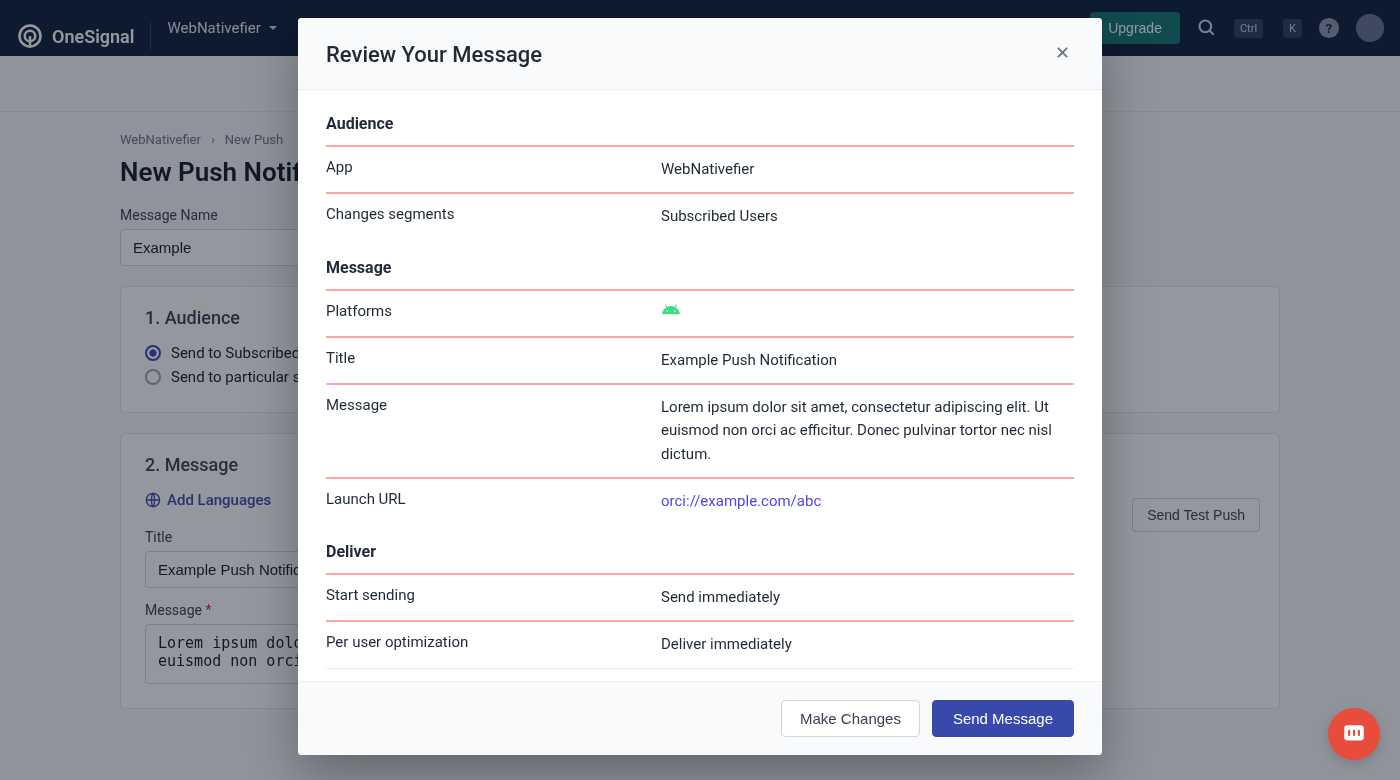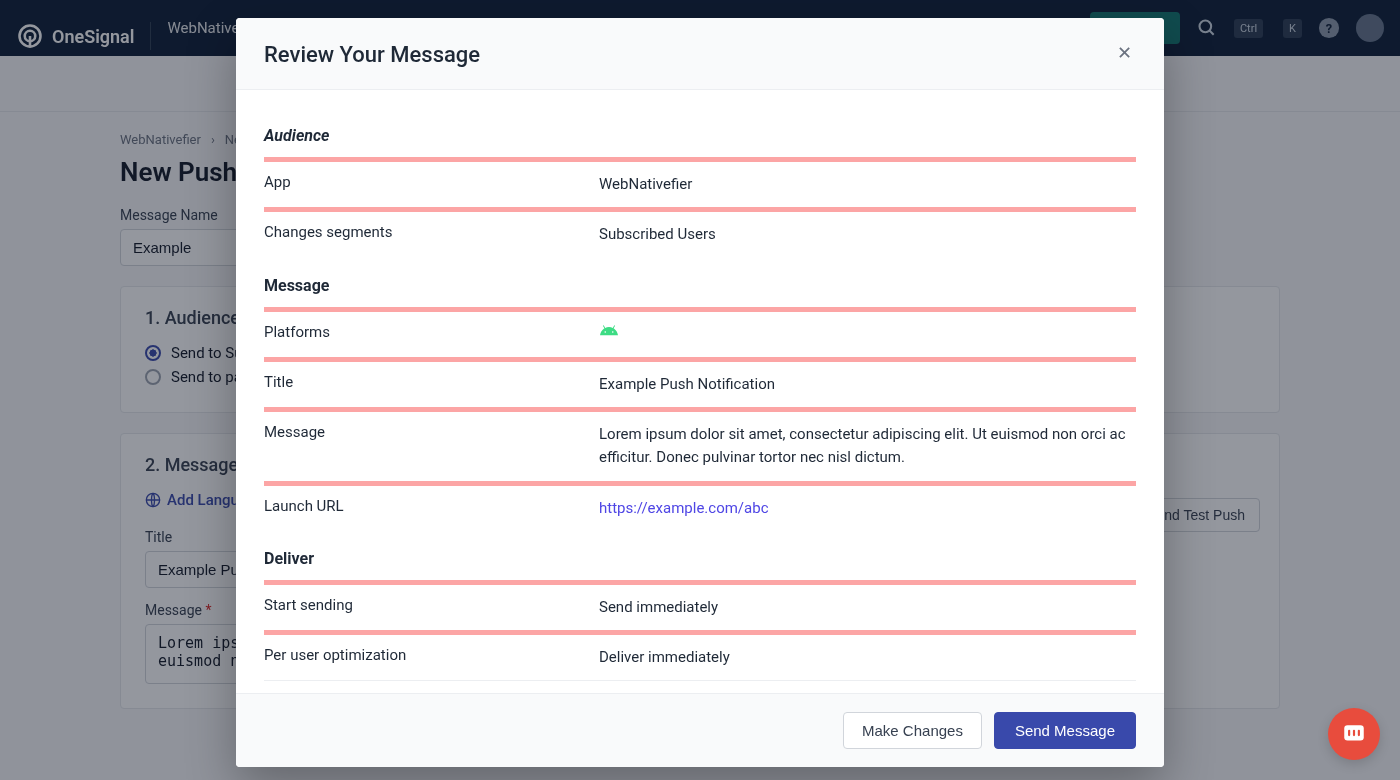--- a/index.html
+++ b/index.html
@@ -191,21 +191,21 @@
       position: absolute;
       inset: 0;
       background: rgba(17,24,39,0.45);
       z-index: 50;
     }
     .dialog {
       position: absolute;
       top: 18px;
       left: 50%;
       transform: translateX(-50%);
-      width: 928px;
+      width: 804px;
       background: #fff;
       border-radius: 4px;
       box-shadow: 0 20px 50px rgba(0,0,0,0.3);
       z-index: 60;
       overflow: hidden;
     }
     .dialog-header {
       padding: 24px 28px 22px;
       background: #f9fafb;
       border-bottom: 1px solid #eceef1;
@@ -229,26 +229,26 @@
       padding: 24px 28px 12px;
       background: #fff;
     }
     .section-heading {
       font-size: 16px;
       font-weight: 700;
       margin-bottom: 12px;
       margin-top: 18px;
       color: #1f2937;
     }
-    .section-heading:first-child { margin-top: 12px; font-style: italic; }
+    .section-heading:first-child { margin-top: 0; }
     .kv-row {
       display: flex;
       align-items: flex-start;
       padding: 11px 0;
-      border-top: 5px solid #fca5a5;
+      border-top: 2px solid #fca5a5;
       font-size: 15px;
     }
     .kv-row:last-child { border-bottom: 1px solid #eceef1; }
     .kv-key {
       width: 335px;
       flex-shrink: 0;
       color: #1f2937;
     }
     .kv-val {
       color: #1f2937;
@@ -428,21 +428,21 @@
     <div class="kv-row">
       <div class="kv-key">Title</div>
       <div class="kv-val">Example Push Notification</div>
     </div>
     <div class="kv-row">
       <div class="kv-key">Message</div>
       <div class="kv-val">Lorem ipsum dolor sit amet, consectetur adipiscing elit. Ut euismod non orci ac efficitur. Donec pulvinar tortor nec nisl dictum.</div>
     </div>
     <div class="kv-row">
       <div class="kv-key">Launch URL</div>
-      <div class="kv-val"><span class="link">https://example.com/abc</span></div>
+      <div class="kv-val"><span class="link">orci://example.com/abc</span></div>
     </div>
 
     <div class="section-heading">Deliver</div>
     <div class="kv-row">
       <div class="kv-key">Start sending</div>
       <div class="kv-val">Send immediately</div>
     </div>
     <div class="kv-row">
       <div class="kv-key">Per user optimization</div>
       <div class="kv-val">Deliver immediately</div>

